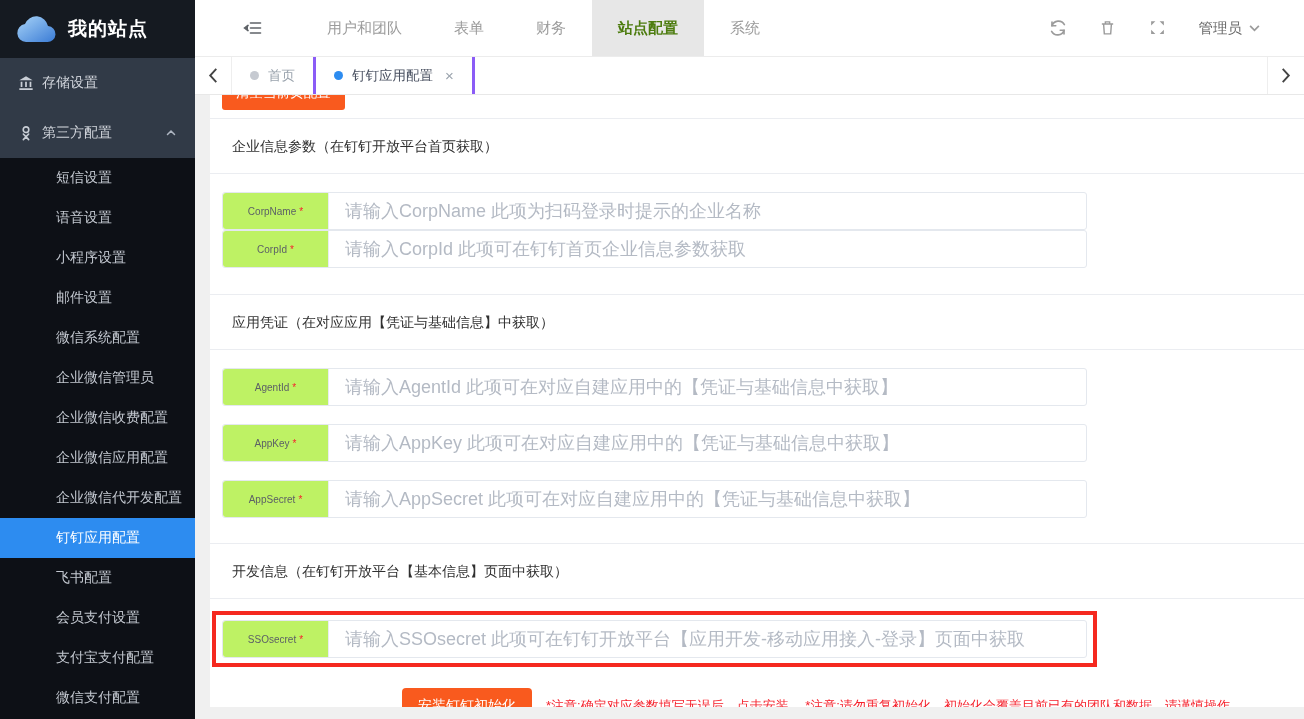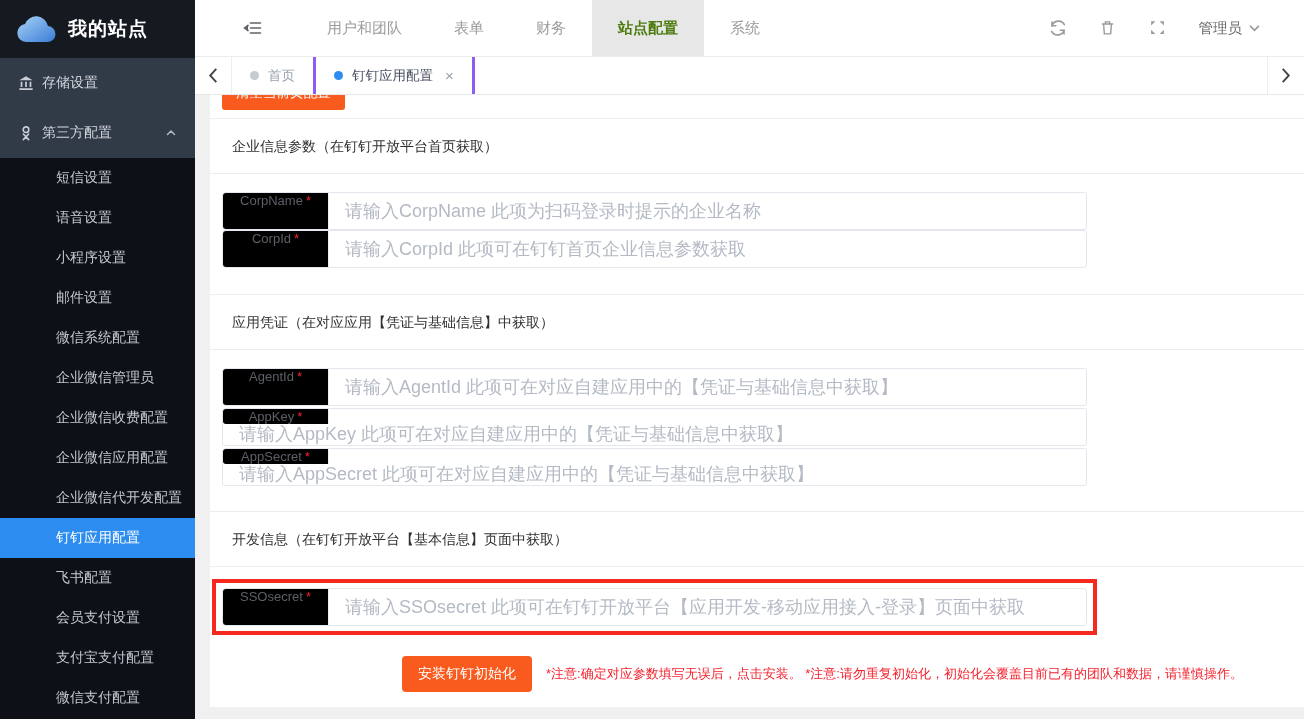--- a/index.html
+++ b/index.html
@@ -40,26 +40,26 @@
   .tab-close { margin-left:12px; color:#9aa3ad; font-size:15px; line-height:1; cursor:pointer; }
 
   
   .content { position:absolute; left:195px; top:95px; width:1109px; height:624px; background:#f0f0f0; padding-left:15px; }
   .card { width:1094px; height:612px; background:#fff; overflow:hidden; padding:0 12px; }
   .clip-btn { margin-top:-19px; margin-left:0; height:34px; padding:0 14px; background:#f95a1e; color:#fff; border:none; border-radius:3px; font-size:13.5px; font-family:inherit; cursor:pointer; display:block; }
   .divider { border:none; border-top:1px solid #ebedf1; margin:0 -12px; }
   .d1 { margin-top:8px; }
   .sec-title { font-size:14px; color:#303030; margin:19px 0 17px 10px; }
   .form-row { width:865px; height:38px; border:1px solid #e4e8ee; border-radius:3px; display:flex; background:#fff; }
-  .row-label { width:106px; background:#000000; border-right:1px solid #e9ecf1; display:flex; align-items:flex-start; justify-content:center; font-size:13px; color:#5c6066; border-radius:3px 0 0 3px; }
+  .row-label { width:106px; background:#bef264; border-right:1px solid #e9ecf1; display:flex; align-items:center; justify-content:center; font-size:10px; color:#5c6066; border-radius:3px 0 0 3px; }
   .req { color:#f5222d; margin-left:3px; }
   .row-input { flex:1; border:none; outline:none; padding:0 16px; font-size:18px; color:#333; font-family:inherit; background:transparent; }
   .row-input::placeholder { color:#b4bac4; opacity:1; }
   .gap16 { margin-top:0; }
-  .gap13 { margin-top:2px;flex-direction:column; }
+  .gap13 { margin-top:18px; }
   .rows { margin-top:18px; }
   .sso-wrap { border:4px solid #f5291f; padding:5px 6px; margin-left:-10px; width:885px; margin-top:12px; }
   .action-row { display:flex; align-items:center; gap:14px; margin-top:21px; margin-left:180px; }
   .install-btn { height:36px; padding:0 16px; background:#f95a1e; color:#fff; border:none; border-radius:4px; font-size:14px; font-family:inherit; cursor:pointer; }
   .notice { color:#f5222d; font-size:13px; white-space:nowrap; }
 
   svg { display:block; }
 </style>
 </head>
 <body>

